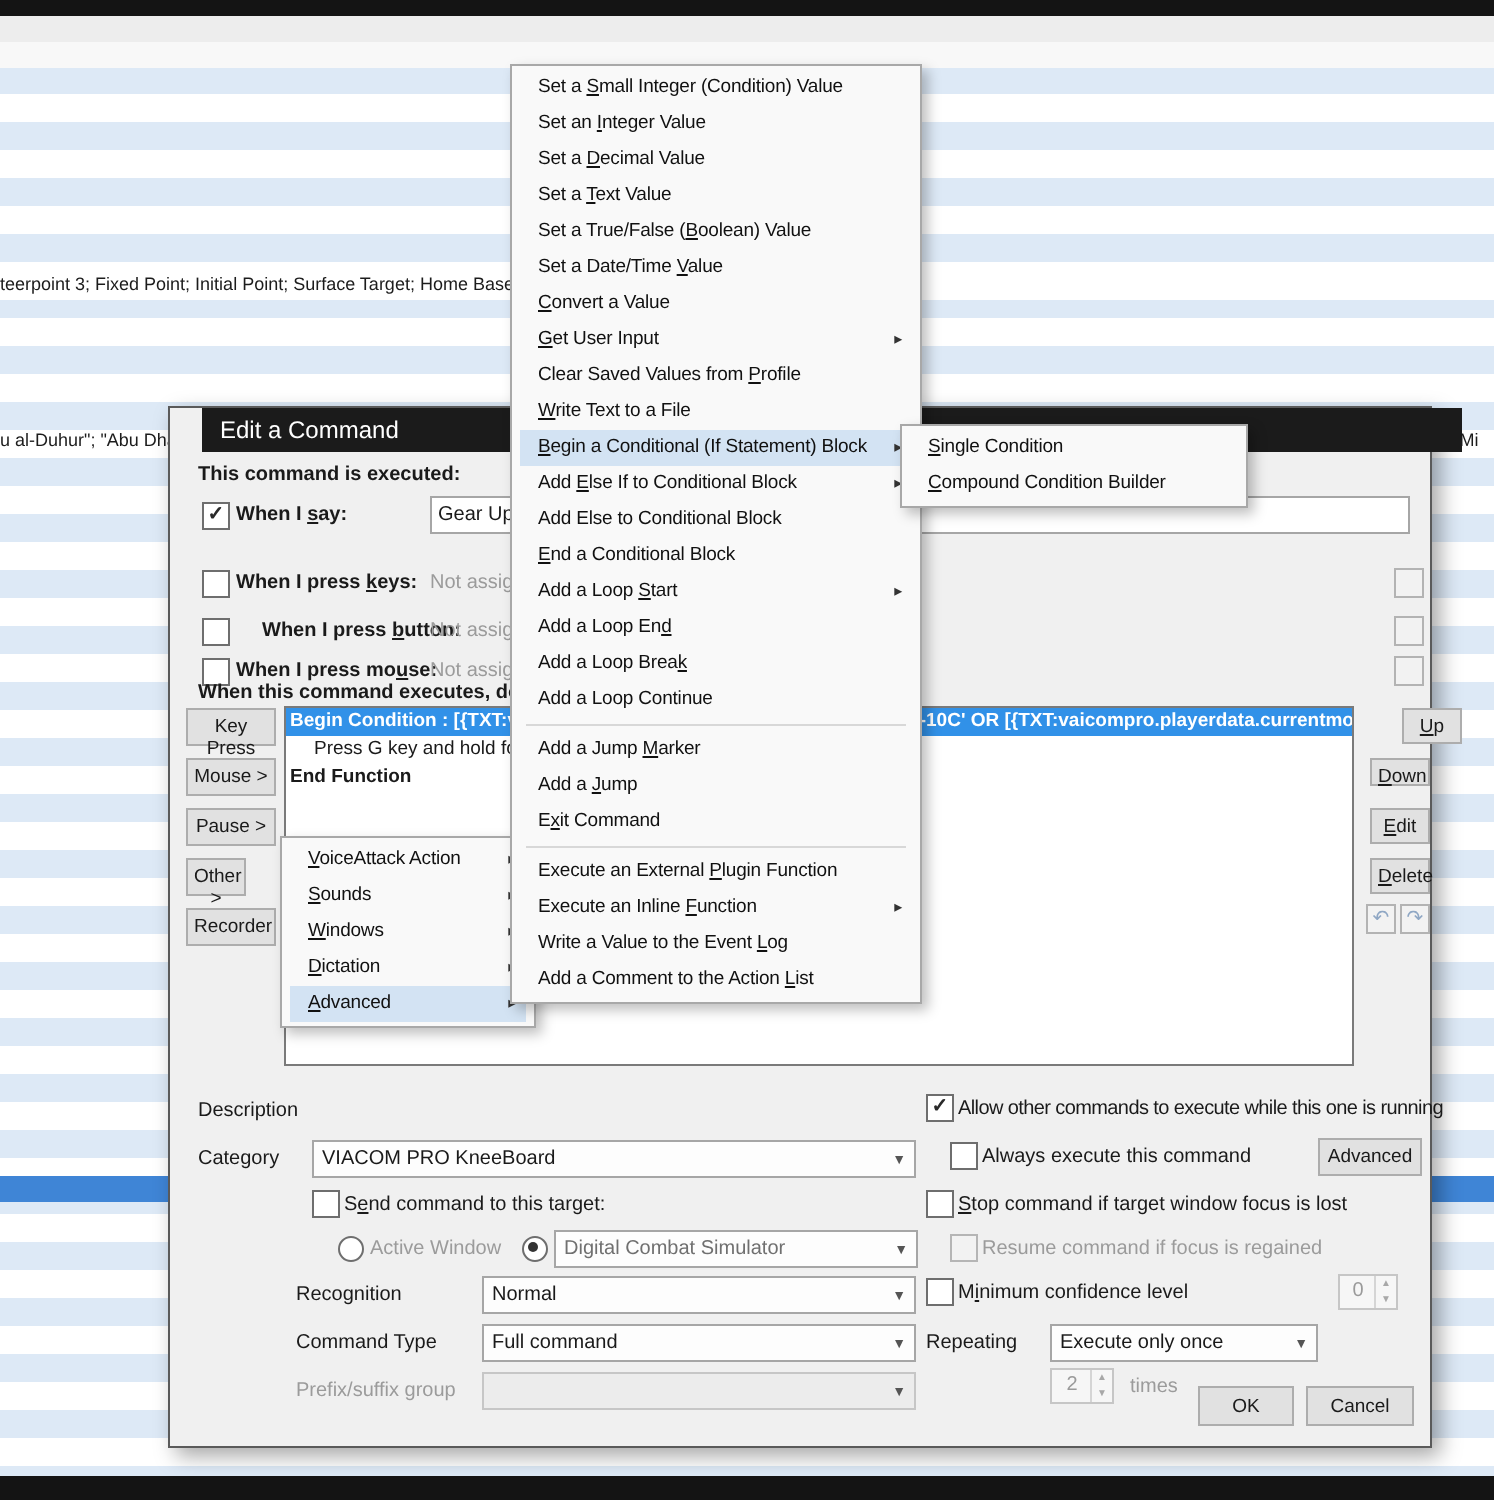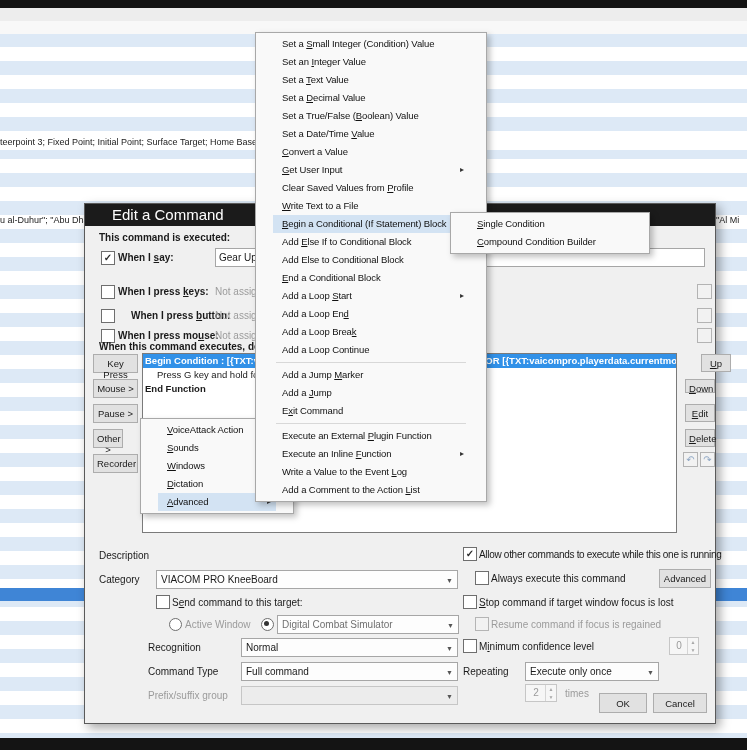--- a/index.html
+++ b/index.html
@@ -15,22 +15,22 @@
   .blue-band{position:absolute;left:0;top:34px;width:747px;height:13px;background:var(--stripe_blue);border-bottom:1px solid #ccd7e6;}
   .stripes{position:absolute;left:0;top:47px;width:747px;height:691px;
     background:repeating-linear-gradient(to bottom,#ffffff 0px,#ffffff 14px,var(--stripe_blue) 14px,var(--stripe_blue) 28px);}
   .bg-white-row{position:absolute;left:0;top:135px;width:747px;height:15px;background:#ffffff;}
   .bg-text{position:absolute;font-size:9px;color:#1c1c1c;white-space:nowrap;line-height:11px;}
   .bg-selected{position:absolute;left:0;top:588px;width:747px;height:13px;background:var(--bg_selection);}
 
   
   .dlg{position:absolute;left:84px;top:203px;width:630px;height:519px;background:#f0f0f0;
        border:1px solid #5a5a5a;box-shadow:4px 4px 10px rgba(0,0,0,.35);z-index:5;font-size:10px;color:#1a1a1a;}
-  .dlg-title{position:absolute;left:0;top:0;width:100%;height:22px;background:var(--titlebar);color:#ffffff;
-       font-size:15px;line-height:22px;padding-left:27px;box-sizing:border-box;}
+  .dlg-title{position:absolute;left:16px;top:0;width:100%;height:22px;background:var(--titlebar);color:#ffffff;
+       font-size:12px;line-height:22px;padding-left:9px;box-sizing:border-box;}
   .lbl{position:absolute;white-space:nowrap;}
   .b{font-weight:bold;}
   .dim{color:#9b9b9b;}
   .cb{position:absolute;width:12px;height:12px;background:#fff;border:1px solid #6e6e6e;text-align:center;}
   .cb .cb-glyph{font-size:10px;line-height:12px;font-weight:bold;color:#2a2a2a;}
   .cb.dis{border-color:#b5b5b5;background:#f2f2f2;}
   .radio{position:absolute;width:11px;height:11px;border:1px solid #6e6e6e;border-radius:50%;background:#fff;}
   .radio.sel::after{content:"";position:absolute;left:2px;top:2px;width:5px;height:5px;border-radius:50%;background:#333;}
   .tbox{position:absolute;background:#fff;border:1px solid #a6a6a6;line-height:17px;padding:0 3px;white-space:nowrap;overflow:hidden;}
   .combo{position:absolute;background:#fdfdfd;border:1px solid #a6a6a6;line-height:17px;height:17px;padding:0 16px 0 4px;white-space:nowrap;overflow:hidden;}
@@ -43,21 +43,21 @@
   .spin .sv{position:absolute;left:0;top:0;right:10px;text-align:center;line-height:16px;}
   .spin .sa{position:absolute;right:0;top:0;width:10px;height:16px;border-left:1px solid #d5d5d5;font-size:5px;color:#a8a8a8;text-align:center;line-height:8px;}
   .alist{position:absolute;left:57px;top:149px;width:533px;height:178px;background:#fff;border:1px solid #7a7a7a;overflow:hidden;}
   .lrow{position:relative;height:14px;line-height:14px;font-size:9.5px;white-space:nowrap;overflow:hidden;}
   .lrow.sel{background:var(--accent_selection);color:#fff;font-weight:bold;}
   .lrow .seg{position:absolute;top:0;}
   .sbtn-glyph{font-size:10px;color:#8fa7c4;line-height:13px;}
 
   
   .menu{position:absolute;background:#f9f9f9;border:1px solid #a8a8a8;box-shadow:3px 3px 6px rgba(0,0,0,.25);
-        padding:2px 17px;font-size:9.5px;color:#111;letter-spacing:-0.1px;}
+        padding:2px 4px;font-size:9.5px;color:#111;letter-spacing:-0.1px;}
   .menu-item{position:relative;height:18px;line-height:18px;padding:0 16px 0 9px;white-space:nowrap;overflow:hidden;}
   .menu-item.hl{background:var(--menu_highlight);}
   .mi-arrow{position:absolute;right:5px;top:0;font-size:8px;color:#333;}
   .menu-sep{height:1px;background:#d8d8d8;margin:3px 3px;}
   #menu-other{left:140px;top:418px;width:118px;z-index:10;}
   #menu-main{left:255px;top:32px;width:196px;z-index:15;}
   #menu-sub{left:450px;top:212px;width:164px;z-index:20;}
 </style>
 </head>
 <body>
@@ -193,22 +193,22 @@
       <div class="menu-item"><span><u>V</u>oiceAttack Action</span><span class="mi-arrow">▸</span></div>
       <div class="menu-item"><span><u>S</u>ounds</span><span class="mi-arrow">▸</span></div>
       <div class="menu-item"><span><u>W</u>indows</span><span class="mi-arrow">▸</span></div>
       <div class="menu-item"><span><u>D</u>ictation</span><span class="mi-arrow">▸</span></div>
       <div class="menu-item hl"><span><u>A</u>dvanced</span><span class="mi-arrow">▸</span></div>
     </div>
 
   <div class="menu" id="menu-main">
       <div class="menu-item"><span>Set a <u>S</u>mall Integer (Condition) Value</span></div>
       <div class="menu-item"><span>Set an <u>I</u>nteger Value</span></div>
+      <div class="menu-item"><span>Set a <u>D</u>ecimal Value</span></div>
       <div class="menu-item"><span>Set a <u>T</u>ext Value</span></div>
-      <div class="menu-item"><span>Set a <u>D</u>ecimal Value</span></div>
       <div class="menu-item"><span>Set a True/False (<u>B</u>oolean) Value</span></div>
       <div class="menu-item"><span>Set a Date/Time <u>V</u>alue</span></div>
       <div class="menu-item"><span><u>C</u>onvert a Value</span></div>
       <div class="menu-item"><span><u>G</u>et User Input</span><span class="mi-arrow">▸</span></div>
       <div class="menu-item"><span>Clear Saved Values from <u>P</u>rofile</span></div>
       <div class="menu-item"><span><u>W</u>rite Text to a File</span></div>
       <div class="menu-item hl"><span><u>B</u>egin a Conditional (If Statement) Block</span><span class="mi-arrow">▸</span></div>
       <div class="menu-item"><span>Add <u>E</u>lse If to Conditional Block</span><span class="mi-arrow">▸</span></div>
       <div class="menu-item"><span>Add Else to Conditional Block</span></div>
       <div class="menu-item"><span><u>E</u>nd a Conditional Block</span></div>

